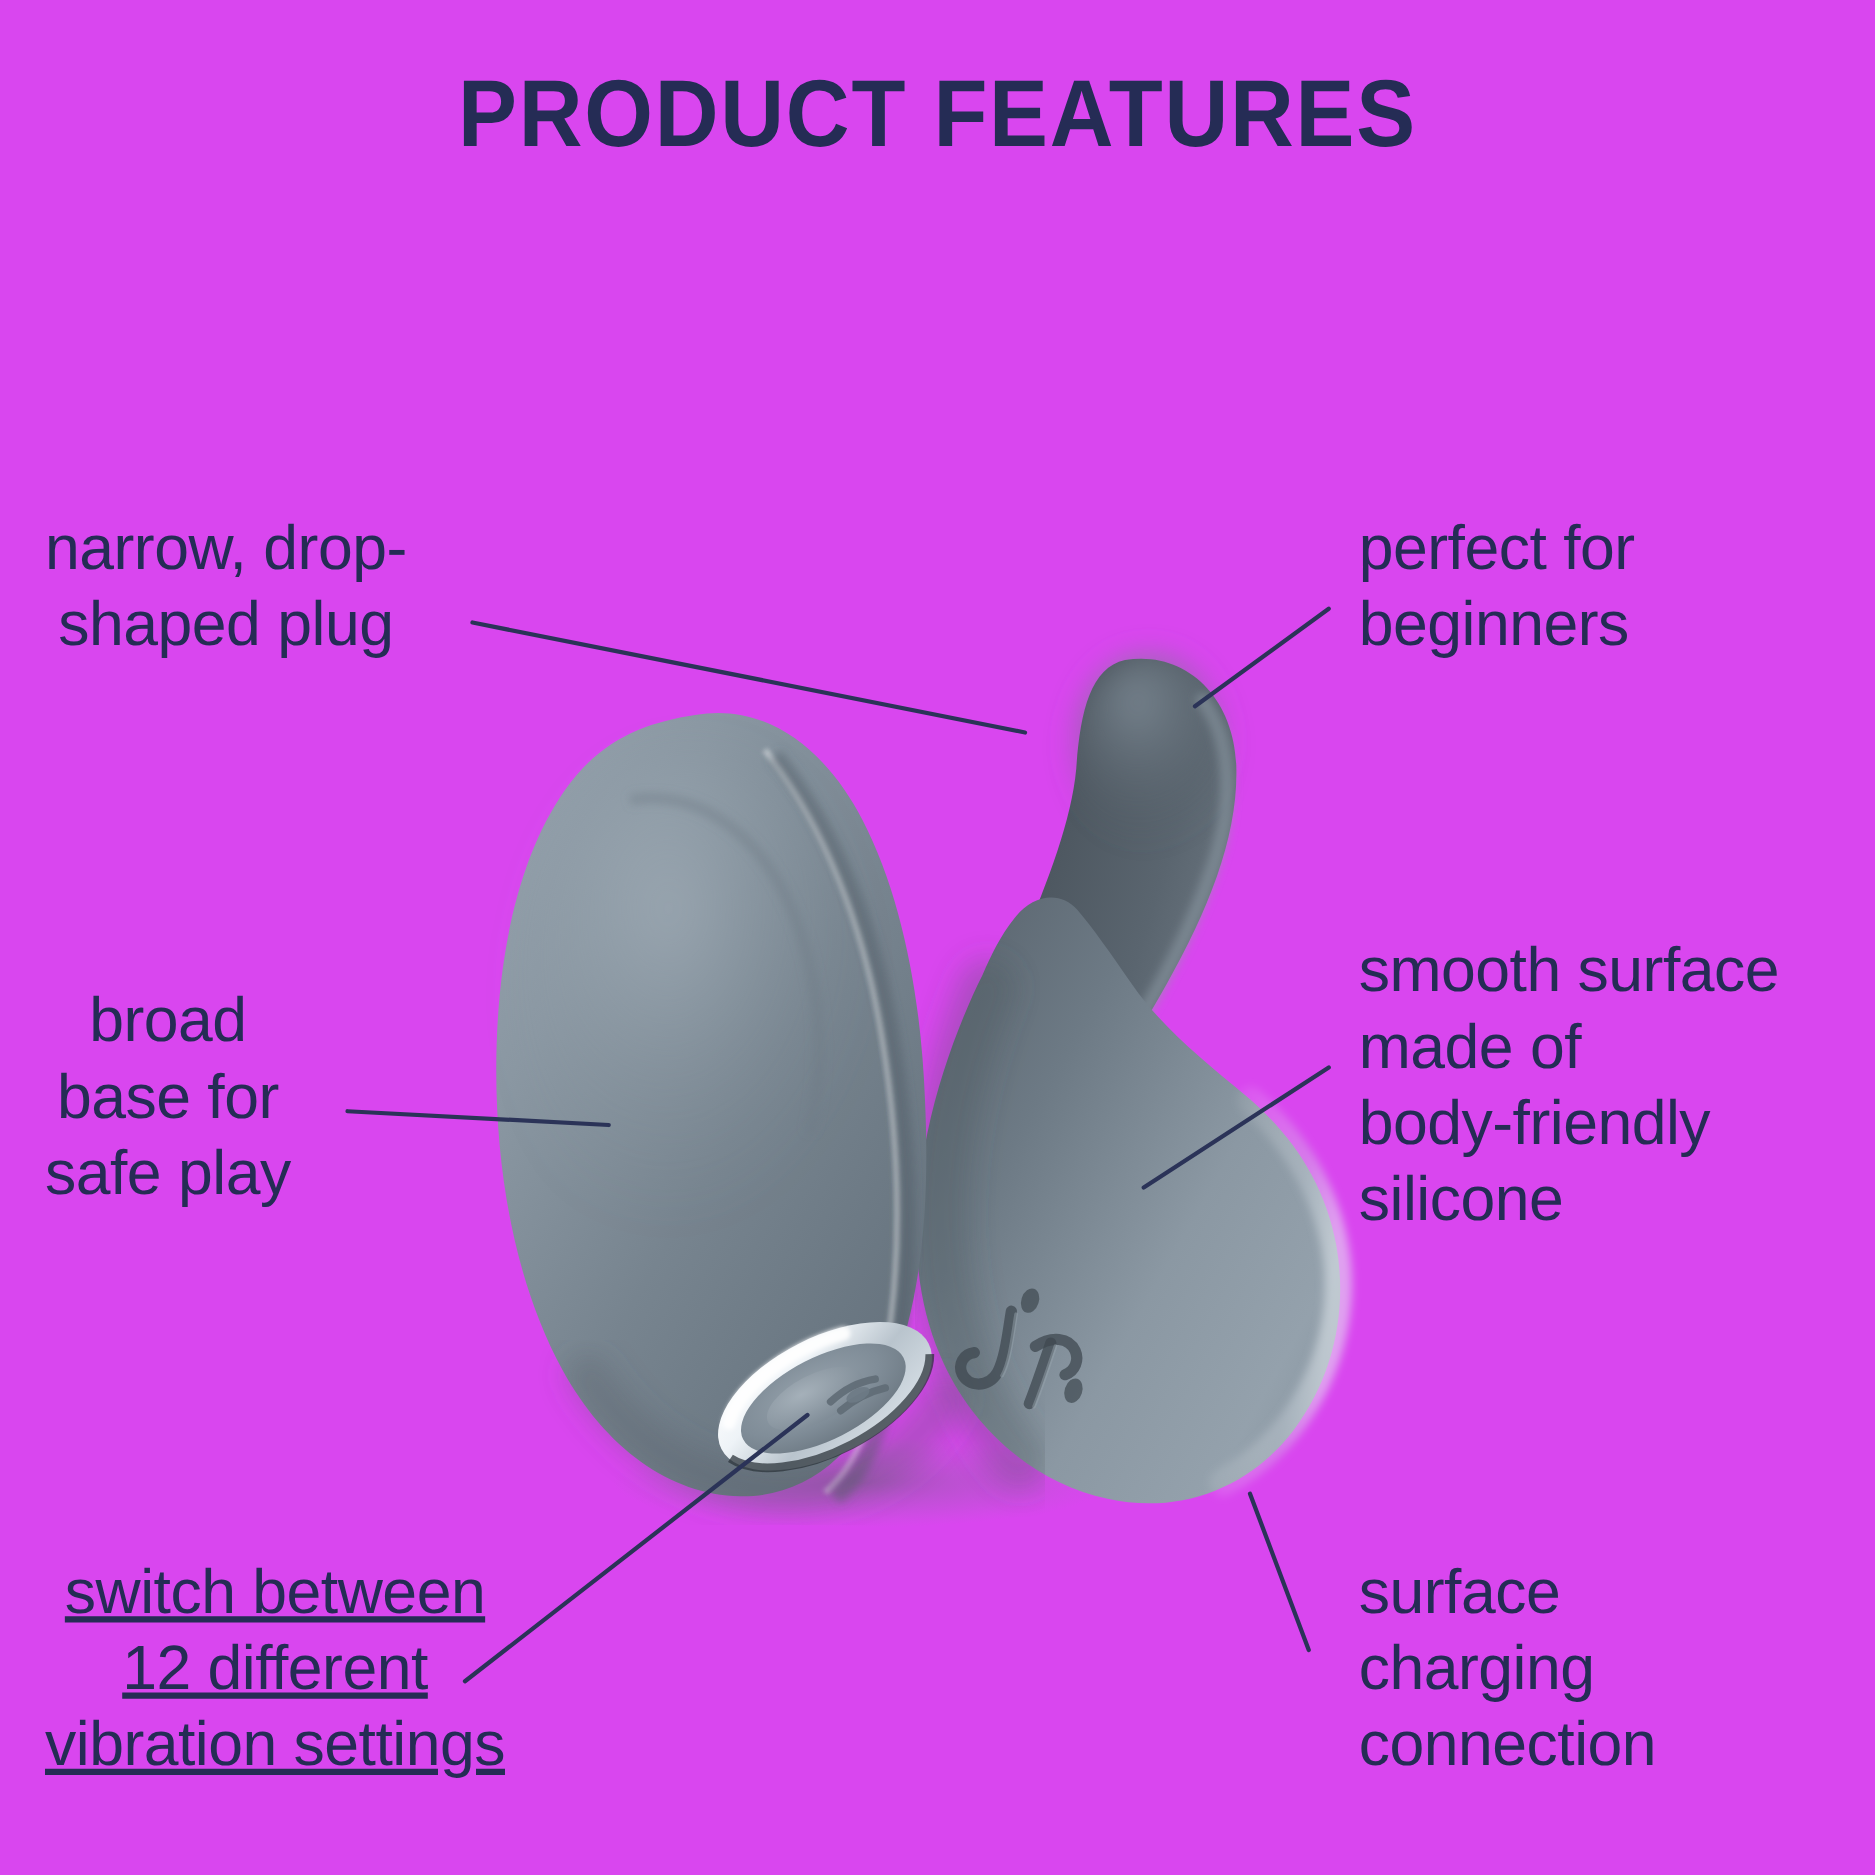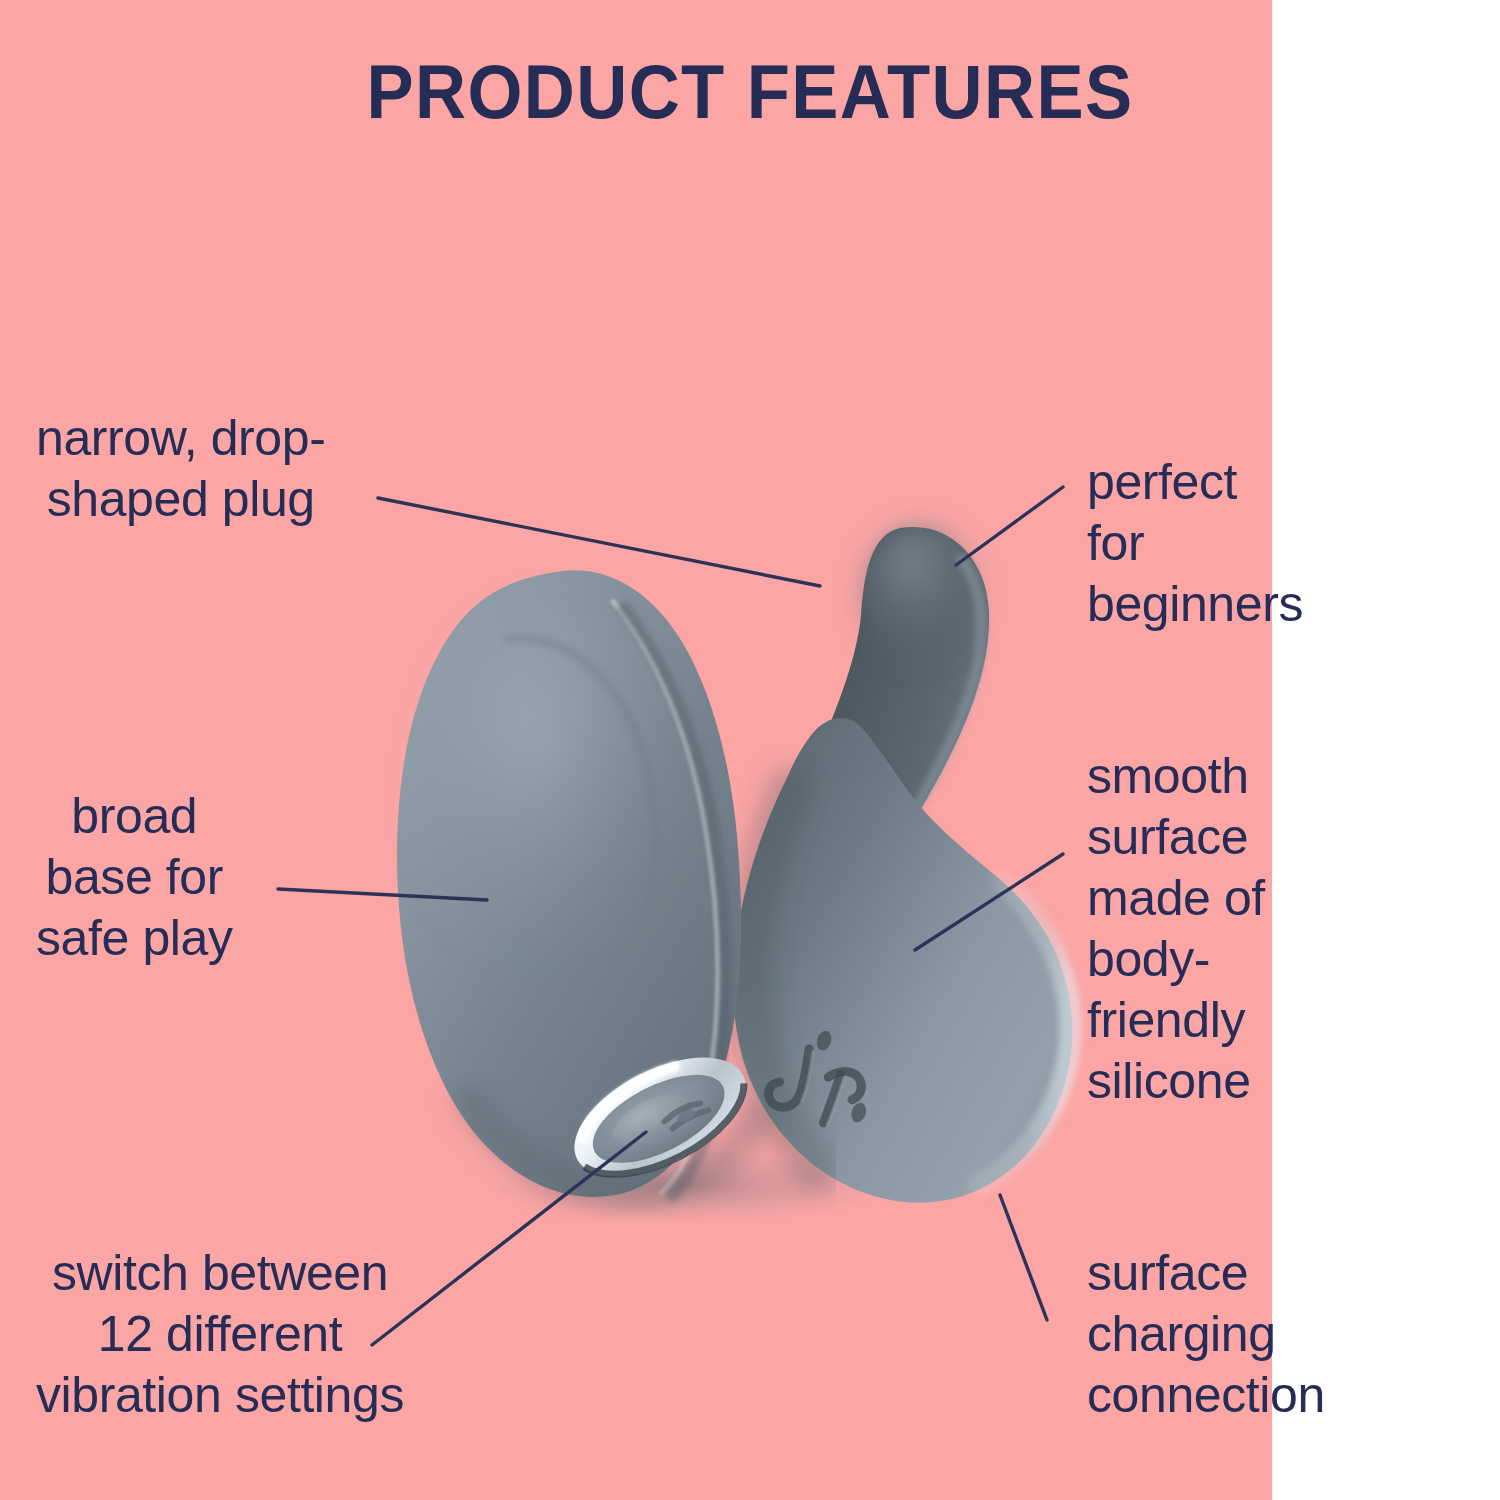--- a/index.html
+++ b/index.html
@@ -11,23 +11,23 @@
     width: 1500px;
     height: 1500px;
     font-family: "Liberation Sans", sans-serif;
     color: #252c55;
     overflow: hidden;
     position: relative;
   }
 
   #stage {
     position: relative;
-    width: 1272px;
+    width: 1500px;
     height: 1500px;
-    background: #fca5a5;
+    background: #d946ef;
   }
 
   
   #page-title {
     position: absolute;
     top: 48px;
     left: 0;
     width: 1500px;
     text-align: center;
     font-family: "Liberation Sans Narrow", "Liberation Sans", sans-serif;
@@ -49,22 +49,22 @@
     line-height: 1.22;
     color: #252c55;
     letter-spacing: -0.4px;
     white-space: pre-line;
   }
   .callout.left  { text-align: center; }
   .callout.right { text-align: left; }
 
   #callout-plug      { left: 36px;  top: 408px; }
   #callout-base      { left: 36px;  top: 786px; }
-  #callout-switch    { left: 36px;  top: 1243px; }
-  #callout-beginners { left: 1087px; top: 408px; margin-top: 44px; }
+  #callout-switch    { left: 36px;  top: 1243px; text-decoration: underline; }
+  #callout-beginners { left: 1087px; top: 408px; }
   #callout-silicone  { left: 1087px; top: 718px; margin-top: 28px; }
   #callout-magnetic  { left: 1087px; top: 1243px; }
 
   
   #art {
     position: absolute;
     left: 0;
     top: 0;
     width: 1500px;
     height: 1500px;

